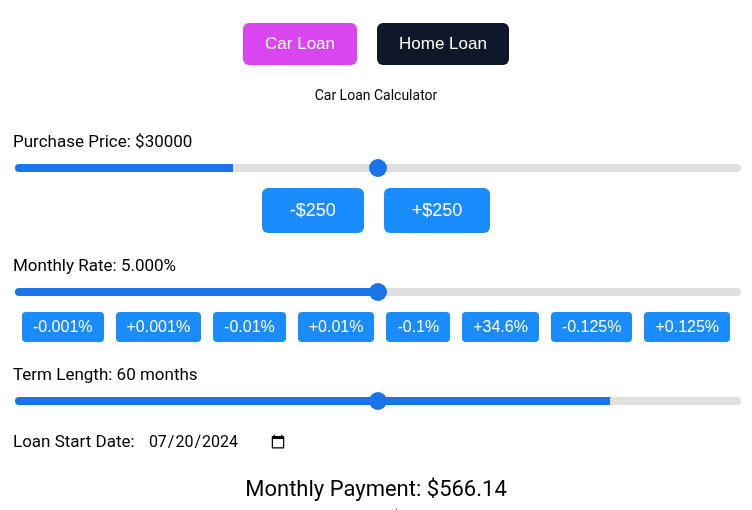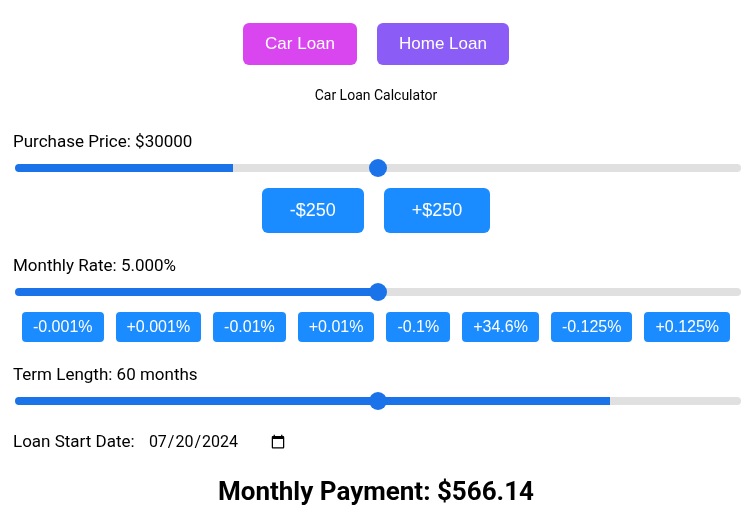--- a/index.html
+++ b/index.html
@@ -23,21 +23,21 @@
   display: inline-block;
   padding: 11px 22px;
   border-radius: 6px;
   border: none;
   font-size: 17px;
   cursor: pointer;
   margin: 0 8px;
   color: #fff;
 }
 .tab-active { background: #d946ef; }
-.tab-inactive { background: #8b5cf6; }
+.tab-inactive { background: #0f172a; }
 
 
 .page-title {
   text-align: center;
   font-size: 14px;
   margin-bottom: 28px;
 }
 
 
 .field-label {
@@ -109,22 +109,22 @@
 .date-row input[type="date"] {
   font-size: 16px;
   margin-left: 8px;
   border: none;
   font-family: inherit;
 }
 
 
 .monthly {
   text-align: center;
-  font-weight: 700;
-  font-size: 26px;
+  font-weight: 400;
+  font-size: 22px;
   margin-top: 16px;
 }
 .total-interest {
   text-align: center;
   font-size: 15px;
   color: #555;
   margin-top: 6px;
 }
 </style>
 </head>

